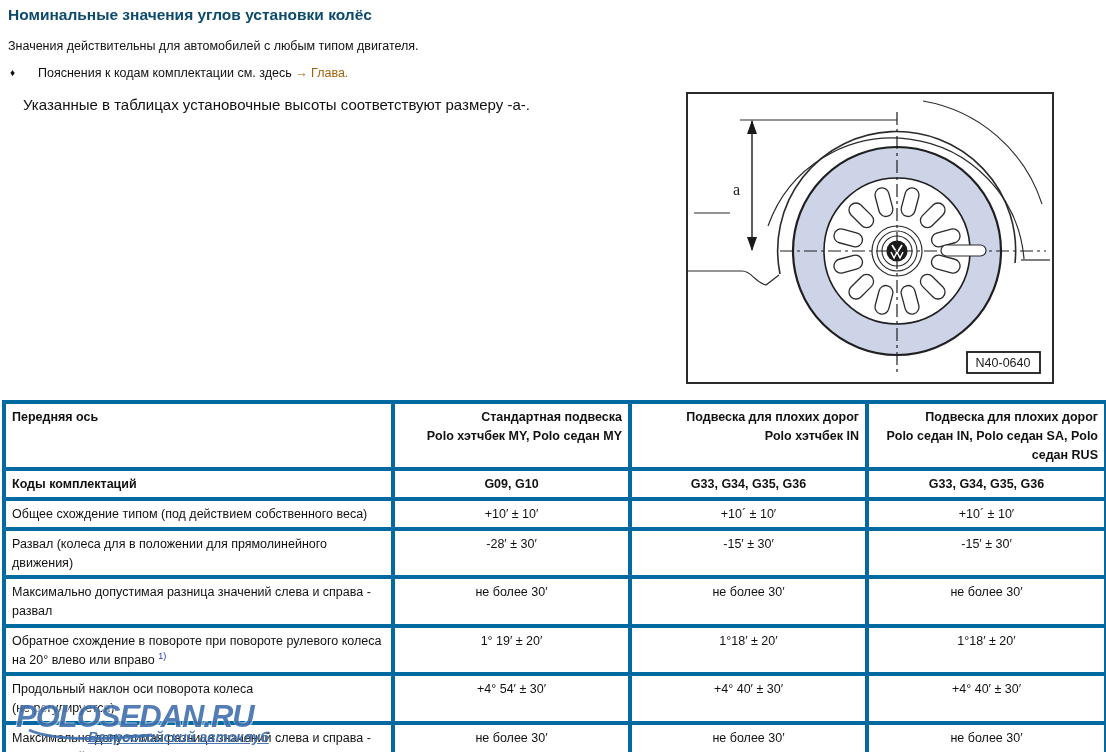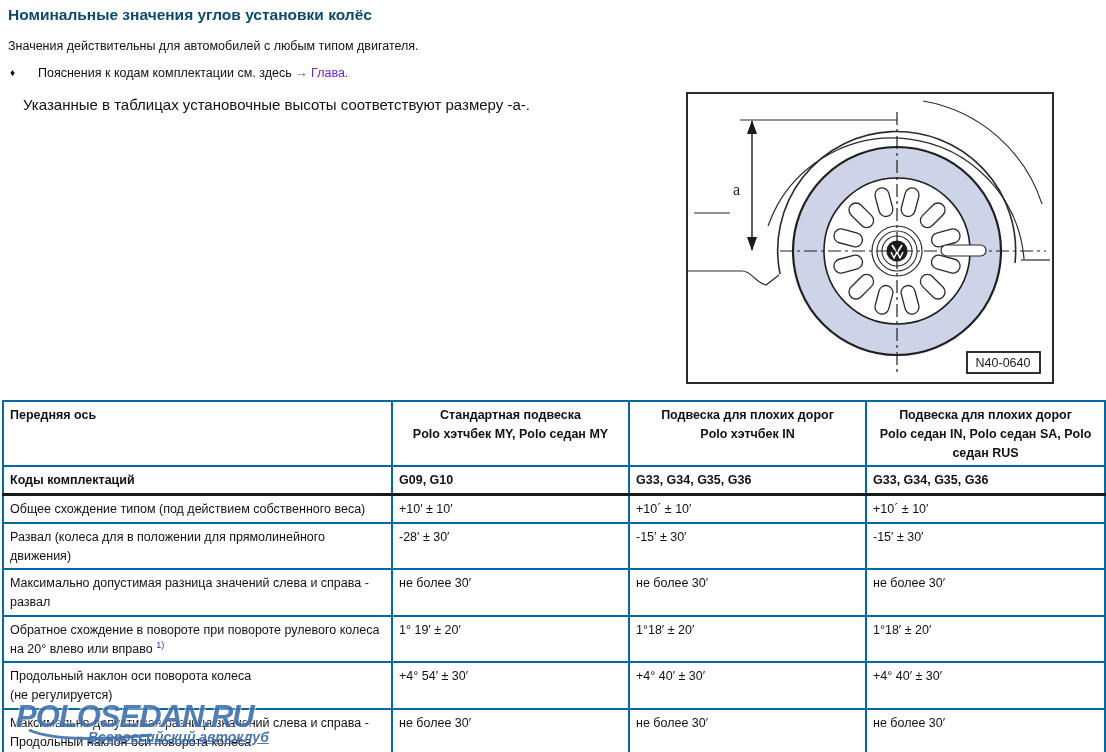--- a/index.html
+++ b/index.html
@@ -3,35 +3,35 @@
 <meta charset="utf-8">
 <style>
   * { margin:0; padding:0; box-sizing:border-box; }
   html,body { width:1106px; height:752px; background:#ffffff; overflow:hidden;
               font-family:"Liberation Sans", sans-serif; color:#111; position:relative; }
 
   .page-title { position:absolute; left:8px; top:6px; font-size:15.5px; font-weight:bold; color:#0c4a6e; }
   .intro-text { position:absolute; left:8px; top:39px; font-size:12.5px; }
   .bullet-row { position:absolute; left:10px; top:66px; font-size:12.5px; }
   .bullet-marker { display:inline-block; width:28px; font-size:10px; vertical-align:1px; }
-  .chapter-link { color:#6d28d9; cursor:pointer; }
+  .chapter-link { color:#a16207; cursor:pointer; }
   .note-text { position:absolute; left:23px; top:96px; font-size:15px; }
 
   
   .figure-frame { position:absolute; left:686px; top:92px; width:368px; height:292px;
                   border:2px solid #2a2a2a; background:#fff; }
 
   
   table.spec { position:absolute; left:2px; top:400px; width:1102px;
                border-collapse:collapse; table-layout:fixed; font-size:12.5px; }
-  table.spec td { border:2px solid #0369a1; padding:4px 6px 3px 6px; vertical-align:top;
+  table.spec td { border:4px solid #0369a1; padding:4px 6px 3px 6px; vertical-align:top;
                   line-height:1.5; white-space:pre-line; }
-  table.spec td.val { }
+  table.spec td.val { text-align:center; }
   table.spec tr.hdr td { font-weight:bold; }
-  table.spec tr.hdr td.val { text-align:center; }
+  table.spec tr.hdr td.val { text-align:right; }
   table.spec tr.codes td { font-weight:bold; border-bottom:3px solid #1a1a1a; }
   sup.fn { color:#2233bb; font-size:9px; line-height:0; }
 
   
   .watermark { position:absolute; left:0; top:0; width:100%; height:100%;
                pointer-events:none; z-index:5;padding-left:44px; }
   .wm-line1 { position:absolute; left:16px; top:699px; font-size:31px; font-weight:bold;
               font-style:italic; letter-spacing:-1px; color:#4070ad; opacity:.9;
               text-shadow:1px 1px 0 rgba(255,255,255,.65), -1px -1px 0 rgba(255,255,255,.65); }
   .wm-line2 { position:absolute; left:88px; top:729px; font-size:14px; font-weight:bold;

